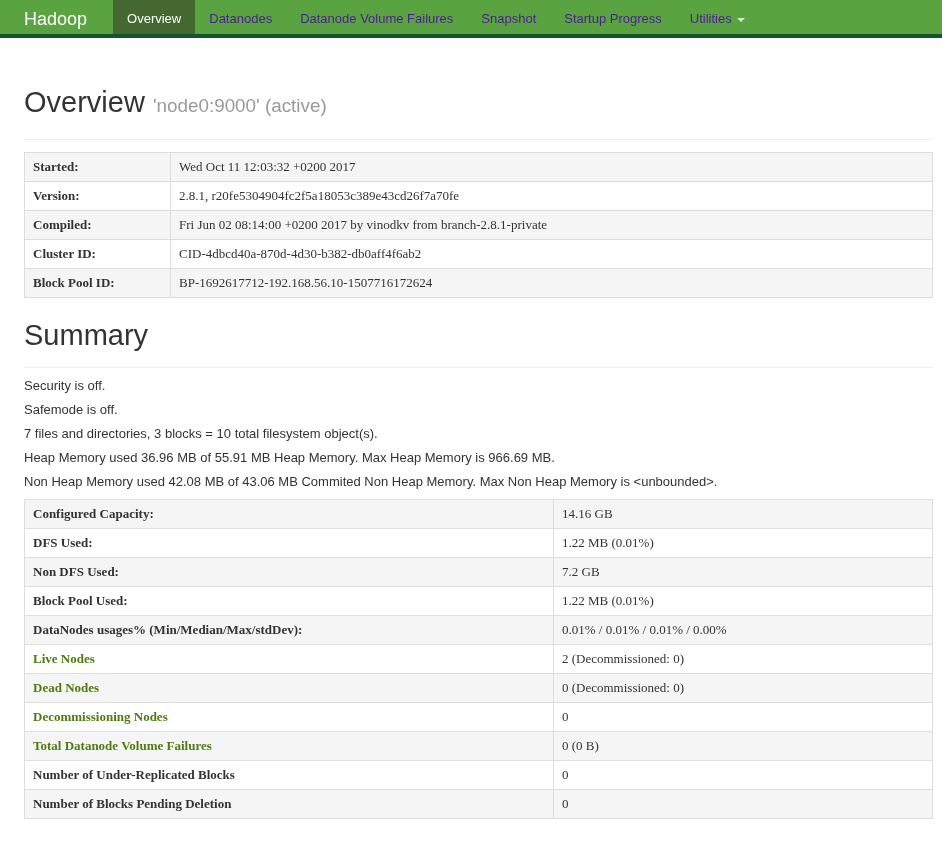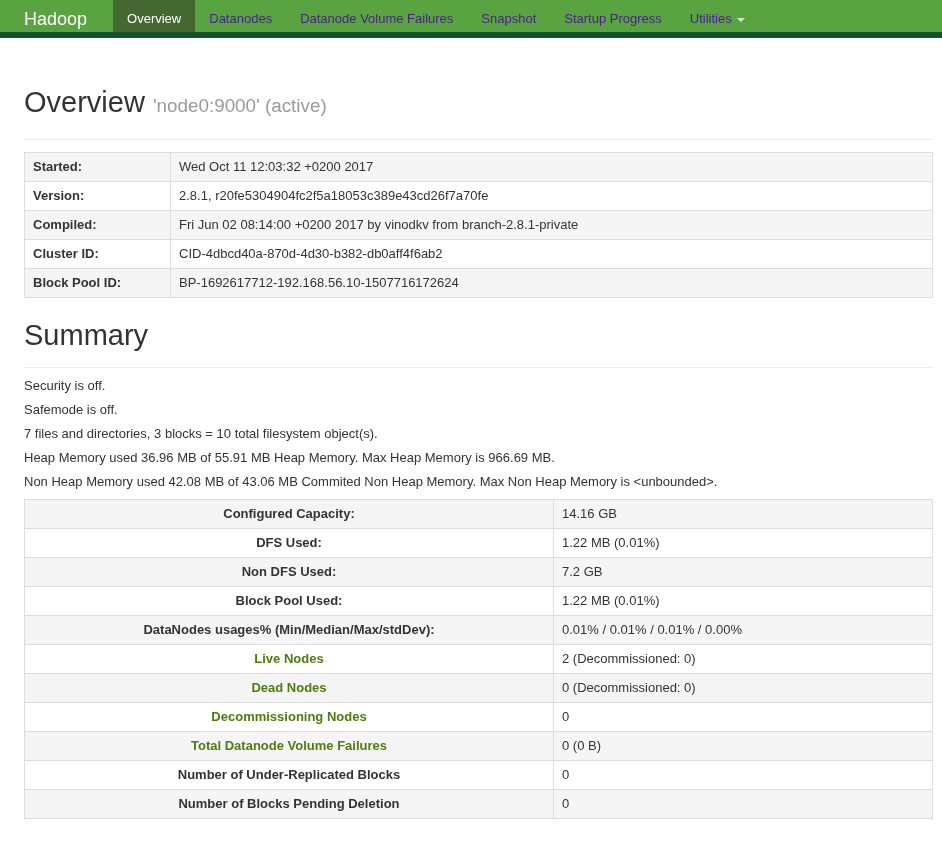--- a/index.html
+++ b/index.html
@@ -9,21 +9,21 @@
     overflow: hidden;
     background: #fff;
     font-family: "Liberation Sans", sans-serif;
     font-size: 13px;
     color: #333;
   }
   
   .navbar {
     height: 38px;
     background: #5aa341;
-    border-bottom: 6px solid #14532d;
+    border-bottom: 4px solid #14532d;
     display: flex;
     align-items: stretch;
     padding-left: 24px;
   }
   .brand {
     color: #fff;
     font-size: 18px;
     line-height: 38px;
     padding-right: 26px;
     text-decoration: none;
@@ -66,33 +66,34 @@
     border-top: 1px solid #eee;
     margin: 15px 0 12px 0;
   }
   hr.summary-hr { margin: 14px 0 11px 0; }
   p.info-line { margin: 0 0 10px 0; line-height: 14px; }
   
   table.info-table {
     width: 100%;
     border-collapse: collapse;
     margin-bottom: 8px;
+    font-family: Liberation Serif, serif;
   }
   table.info-table th, table.info-table td {
     border: 1px solid #ddd;
     padding: 5px 8px;
     line-height: 18px;
     text-align: left;
     vertical-align: top;
     font-size: 13px;
   }
   table.info-table th { font-weight: bold; color: #333; }
   table.info-table tr:nth-child(odd) { background: #f5f5f5; }
   table.overview-table th { width: 146px; }
-  table.summary-table th { width: 529px; text-align: center; }
+  table.summary-table th { width: 529px; }
   table.summary-table { margin-top: 4px; }
   a.tbl-link { color: #4d7c0f; text-decoration: none; cursor: pointer; }
 </style>
 </head>
 <body>
 
 <nav class="navbar">
   <a class="brand">Hadoop</a>
   <div class="nav-items">
     <a class="nav-item active">Overview</a>

